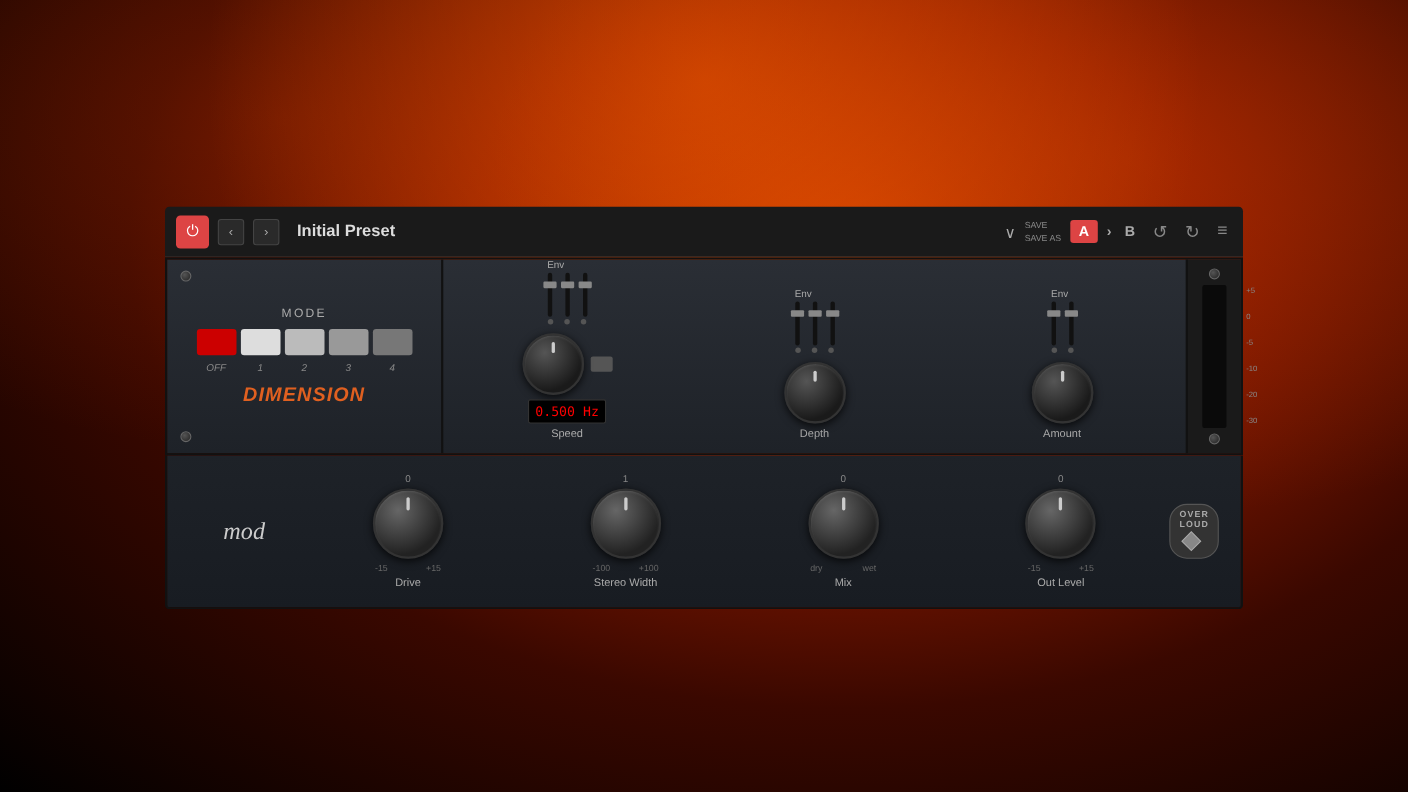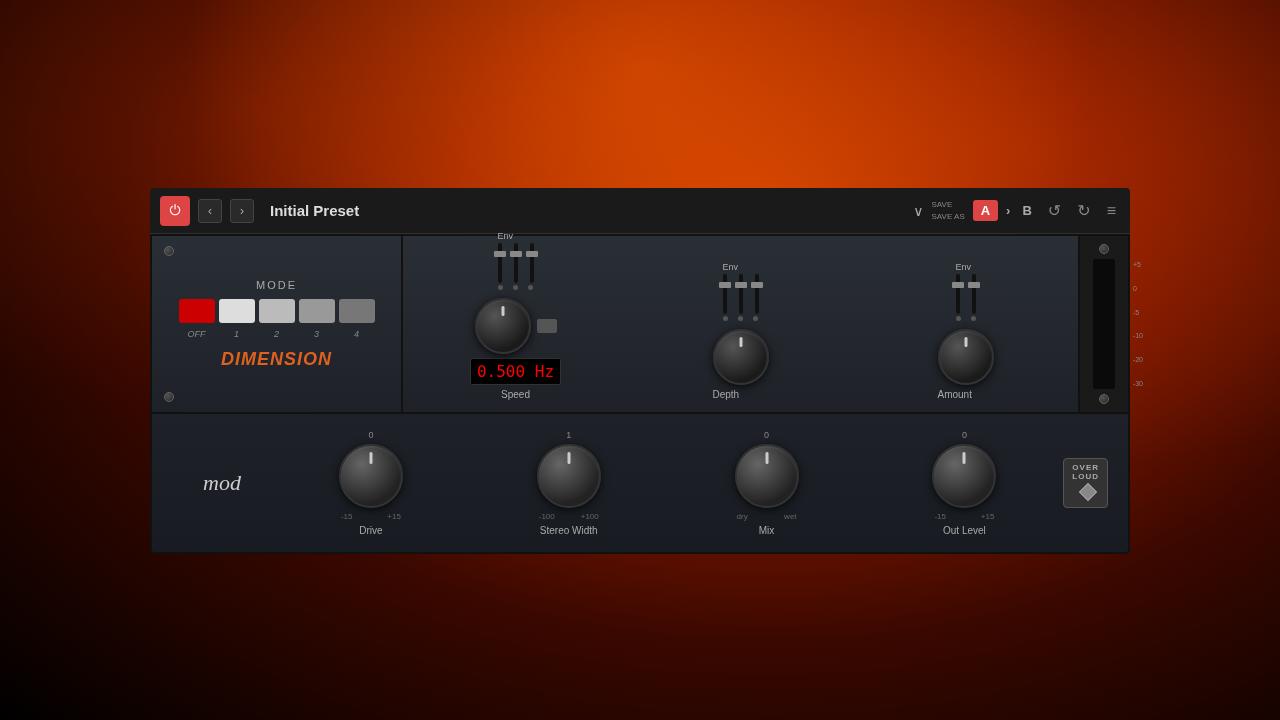--- a/index.html
+++ b/index.html
@@ -286,21 +286,21 @@
     .mini-dot {
       width: 5px; height: 5px;
       background: #555;
       border-radius: 50%;
     }
 
     
     .knob-container {
       display: flex;
       flex-direction: column;
-      align-items: flex-start;
+      align-items: center;
       gap: 4px;
     }
 
     .knob {
       width: 56px; height: 56px;
       background: radial-gradient(circle at 35% 30%, #555, #1a1a1a 70%);
       border-radius: 50%;
       border: 2px solid #333;
       position: relative;
       cursor: pointer;
@@ -320,21 +320,21 @@
     }
 
     .knob-label {
       color: #aaa;
       font-size: 10px;
     }
 
     .speed-display {
       background: #000;
       color: #f00;
-      font-size: 16px;
+      font-size: 12px;
       font-family: monospace;
       padding: 3px 6px;
       border-radius: 2px;
       border: 1px solid #333;
       text-align: right;
       margin-top: 2px;
       margin-bottom: 2px;
     }
 
     
@@ -466,25 +466,25 @@
 
     .overloud-logo {
       display: flex;
       align-items: center;
       gap: 6px;
     }
 
     .overloud-box {
       background: #333;
       border: 1px solid #555;
-      border-radius: 4px;
+      border-radius: 16px;
       padding: 4px 8px;
       display: flex;
       flex-direction: column;
-      align-items: flex-end;
+      align-items: flex-start;
     }
 
     .overloud-text {
       color: #aaa;
       font-size: 8px;
       font-weight: bold;
       letter-spacing: 1px;
     }
 
     .lower-range-row {

